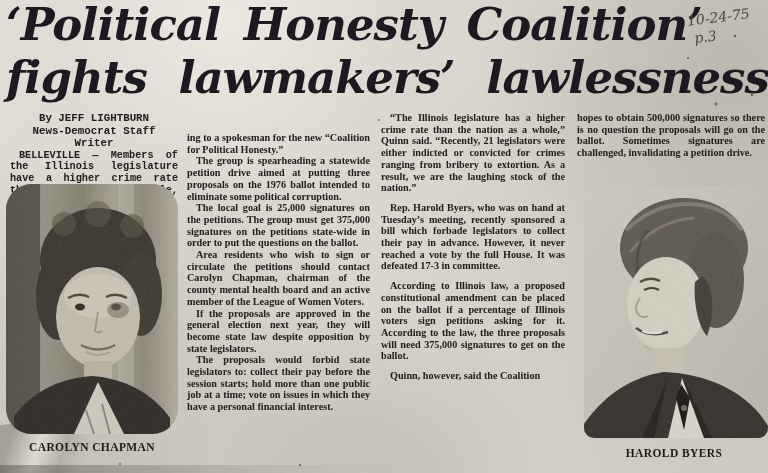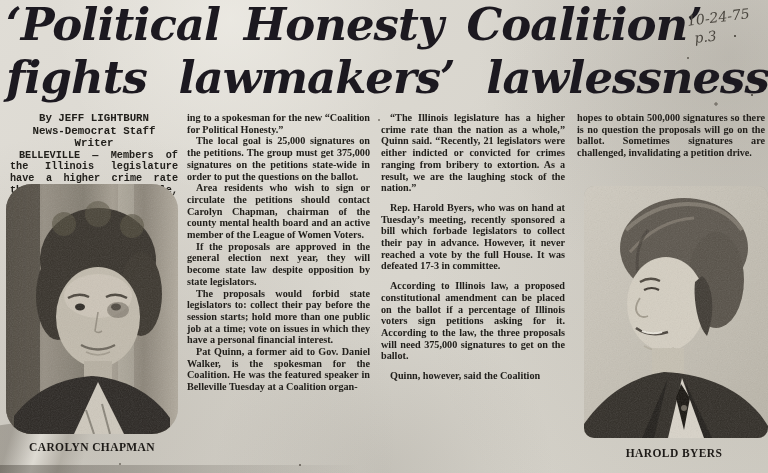--- a/index.html
+++ b/index.html
@@ -36,21 +36,21 @@
   .annotation{position:absolute;left:688px;top:8px;transform:rotate(-7deg);
       font-family:"DejaVu Serif",serif;font-style:italic;font-size:14px;line-height:18px;color:#4a463f;}
   .annotation .pg{margin-left:5px;}
 
   .col{position:absolute;top:112px;color:#22201c;font-size:10.2px;line-height:11.7px;
        font-weight:bold;text-align:justify;}
   .col p{margin:0;}
   p.ind{text-indent:9px;}
   p.gap{margin-top:8px;}
   .col1{left:10px;width:168px;font-family:Liberation Mono, monospace;}
-  .col2{left:187px;width:183px;}
+  .col2{left:187px;width:183px;margin-top:20px;}
   .col3{left:381px;width:184px;}
   .col4{left:577px;width:188px;}
   .byline{text-align:center;font-weight:bold;font-size:10.8px;line-height:12.5px;}
 
   .photo{position:absolute;overflow:hidden;box-shadow:0 0 6px rgba(80,75,66,.35) inset;}
   .photo-chapman{left:6px;top:184px;width:172px;height:250px;border-radius:26px;}
   .photo-byers{left:584px;top:186px;width:184px;height:252px;border-radius:10px;}
   .photo svg{display:block;width:100%;height:100%;}
 
   .caption{position:absolute;font-weight:bold;font-size:11.5px;letter-spacing:.4px;
@@ -78,25 +78,25 @@
   </div>
 
   <div class="col col1">
     <div class="byline">By JEFF LIGHTBURN</div>
     <div class="byline">News-Democrat Staff Writer</div>
     <p class="ind">BELLEVILLE — Members of the Illinois legislature have a higher crime rate than the nation as a whole, accord-</p>
   </div>
 
   <div class="col col2">
     <p>ing to a spokesman for the new “Coalition for Political Honesty.”</p>
+    <p class="ind">The group is spearheading a statewide petition drive aimed at putting three proposals on the 1976 ballot intended to eliminate some political corruption.</p>
     <p class="ind">The local goal is 25,000 signatures on the petitions. The group must get 375,000 signatures on the petitions state-wide in order to put the questions on the ballot.</p>
     <p class="ind">Area residents who wish to sign or circulate the petitions should contact Carolyn Chapman, chairman of the county mental health board and an active member of the League of Women Voters.</p>
     <p class="ind">If the proposals are approved in the general election next year, they will become state law despite opposition by state legislators.</p>
     <p class="ind">The proposals would forbid state legislators to: collect their pay before the session starts; hold more than one public job at a time; vote on issues in which they have a personal financial interest.</p>
-    <p class="ind">Pat Quinn, a former aid to Gov. Daniel Walker, is the spokesman for the Coalition. He was the featured speaker in Belleville Tuesday at a Coalition organ-</p>
   </div>
 
   <div class="col col3">
     <p class="ind">“The Illinois legislature has a higher crime rate than the nation as a whole,” Quinn said. “Recently, 21 legislators were either indicted or convicted for crimes ranging from bribery to extortion. As a result, we are the laughing stock of the nation.”</p>
     <p class="ind gap">Rep. Harold Byers, who was on hand at Tuesday’s meeting, recently sponsored a bill which forbade legislators to collect their pay in advance. However, it never reached a vote by the full House. It was defeated 17-3 in committee.</p>
     <p class="ind gap">According to Illinois law, a proposed constitutional amendment can be placed on the ballot if a percentage of Illinois voters sign petitions asking for it. According to the law, the three proposals will need 375,000 signatures to get on the ballot.</p>
     <p class="ind gap">Quinn, however, said the Coalition</p>
   </div>
 
   <div class="col col4">

